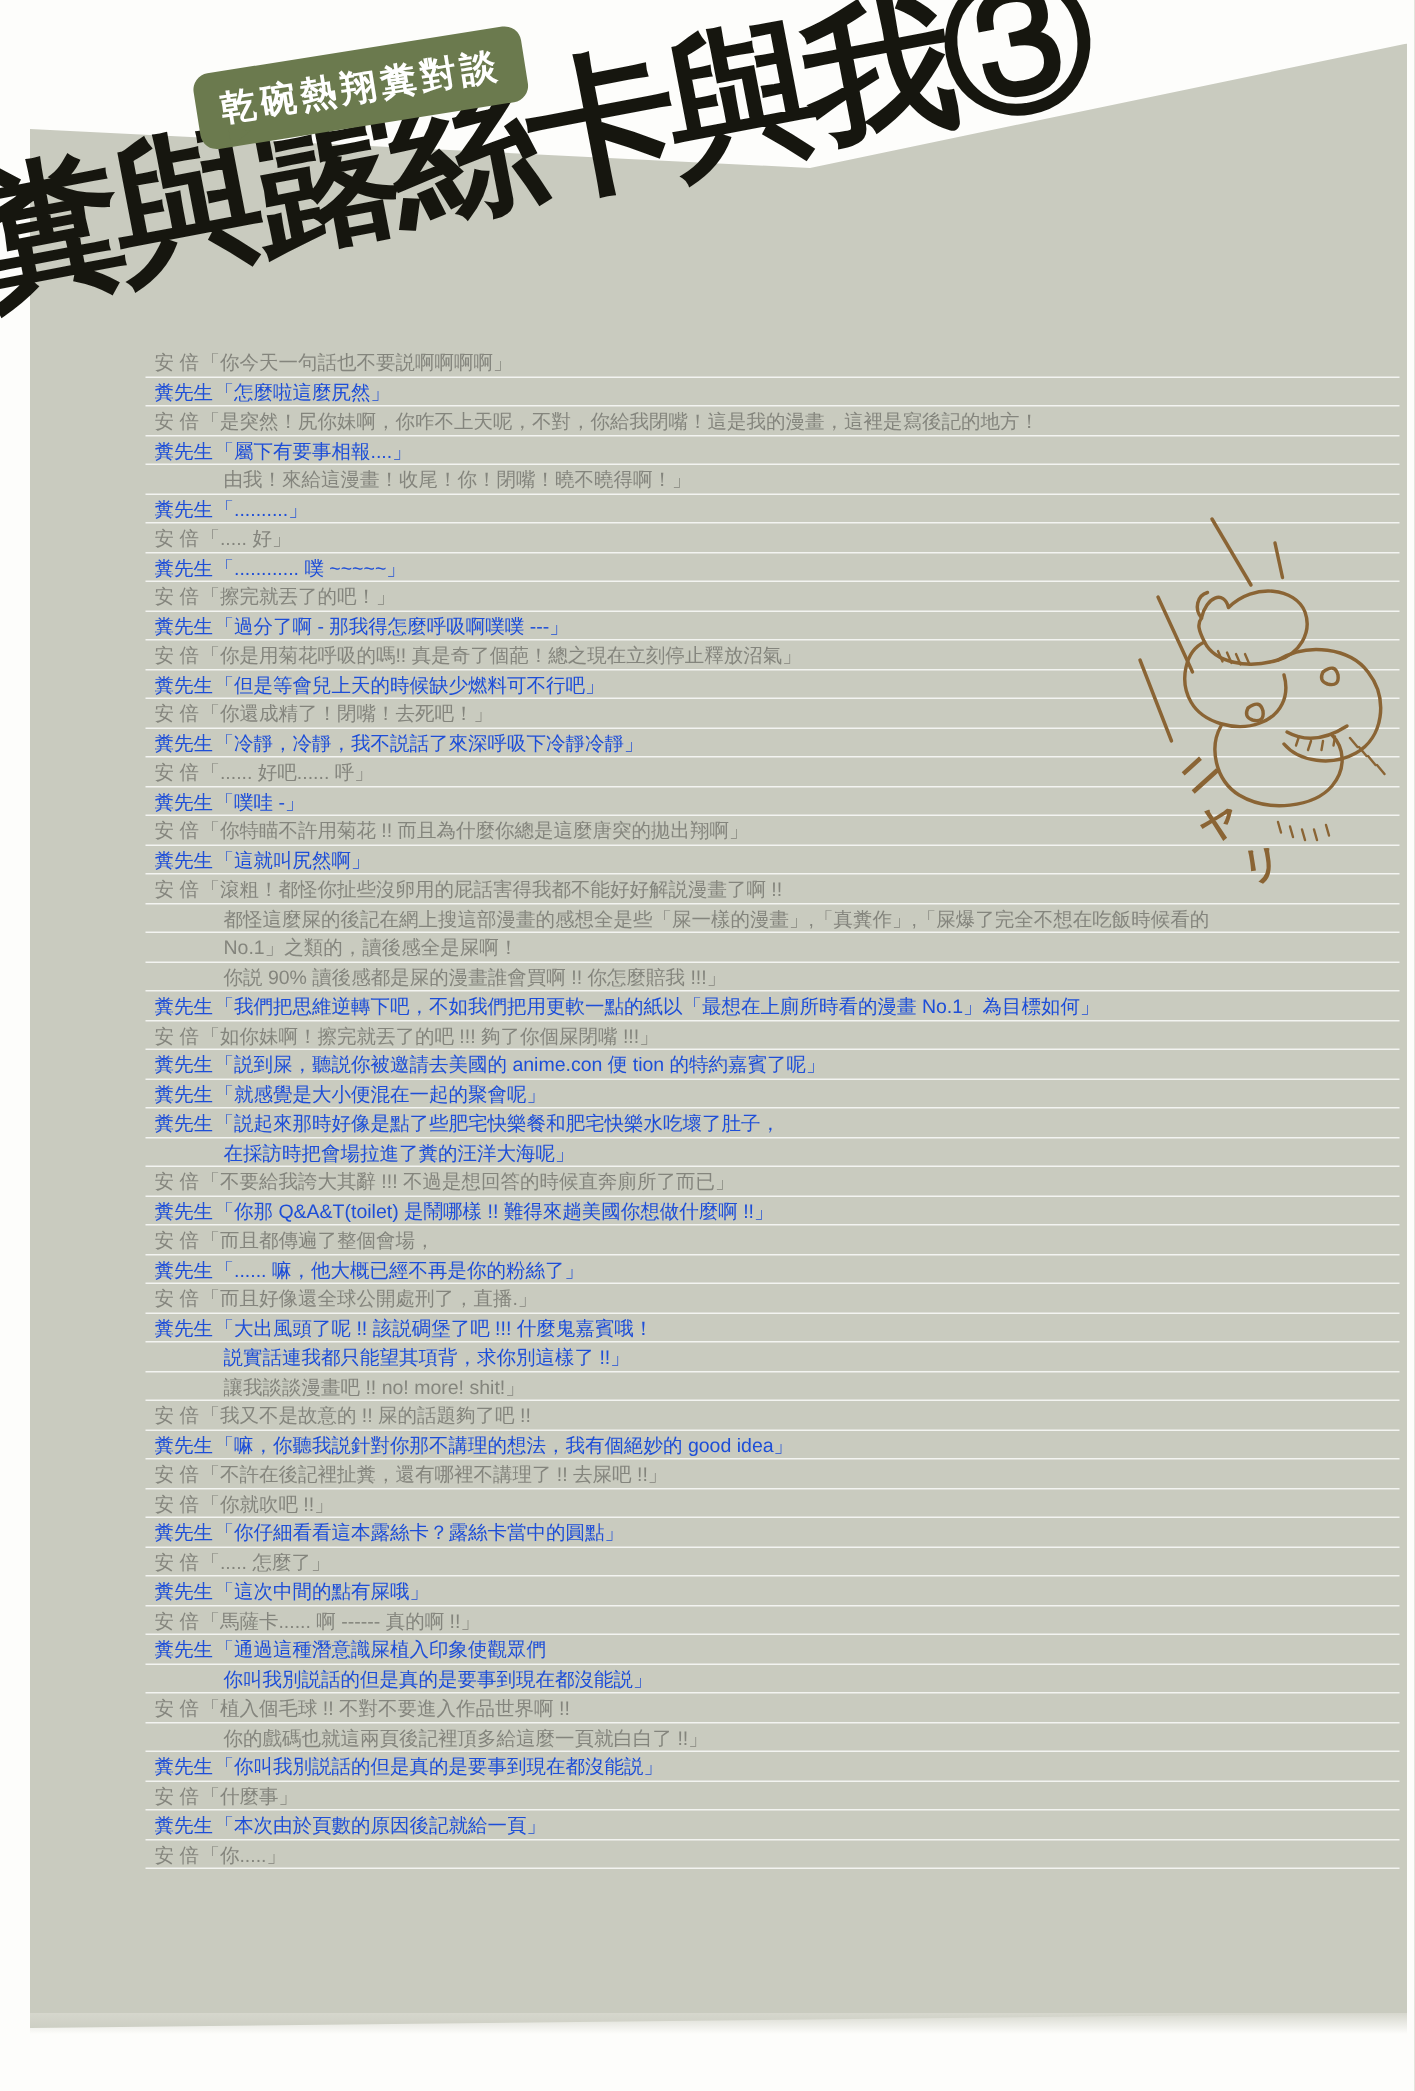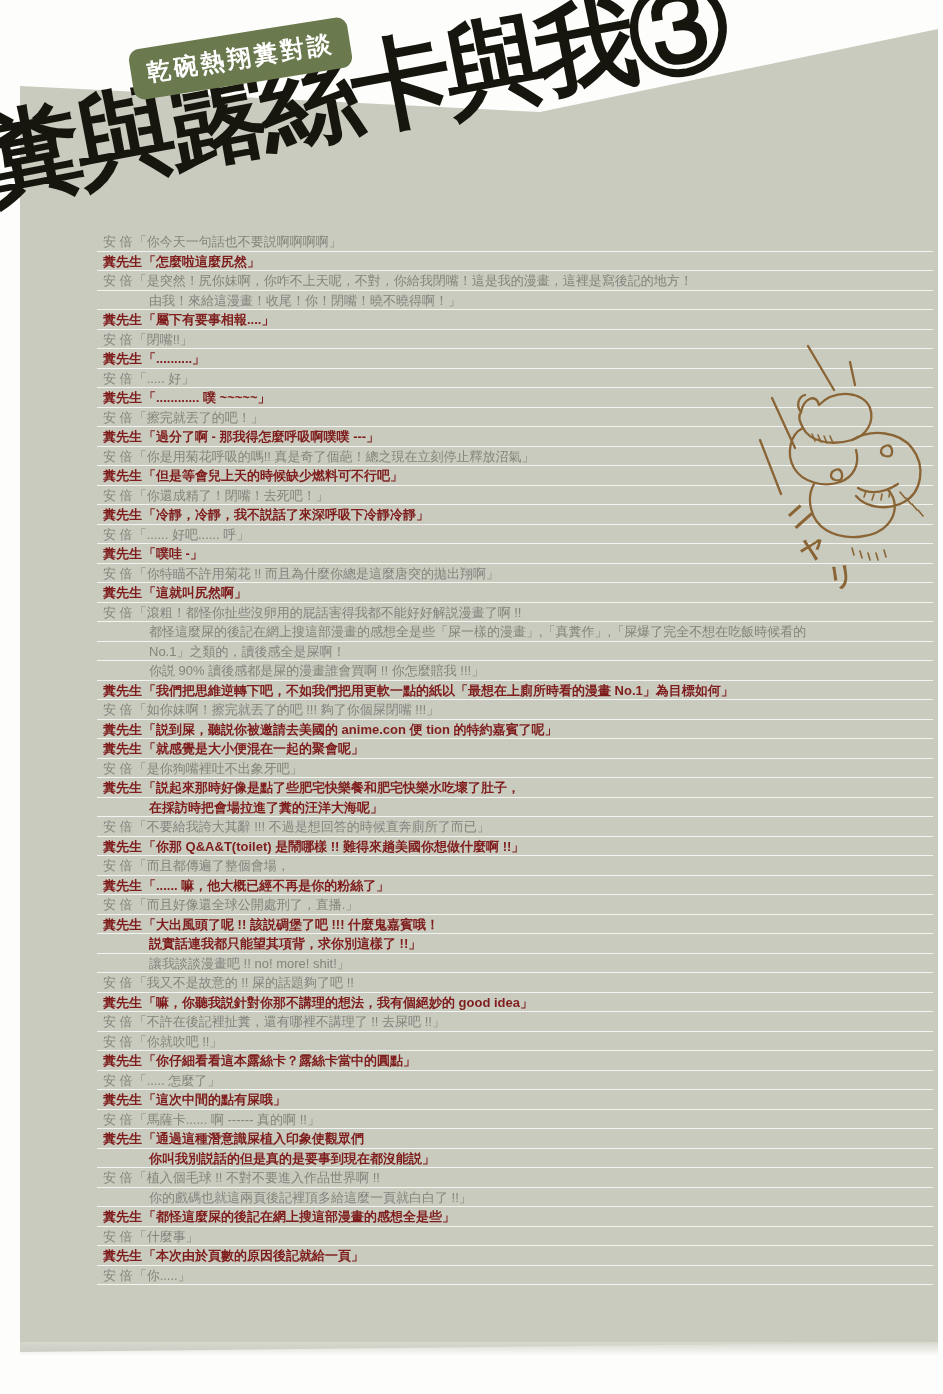--- a/index.html
+++ b/index.html
@@ -43,21 +43,21 @@
   }
   
   .rows{position:absolute;left:97px;top:232px;width:836px;z-index:1;}
   .row{
     height:19.5px;line-height:19.5px;font-size:13px;white-space:nowrap;
     border-bottom:1.6px solid rgba(255,255,255,0.78);
     padding-left:6px;box-sizing:border-box;overflow:visible;
   }
   .row .spk{margin-right:1px;text-align:right;}
   .row.abe,.row.abe_cont{color:#84857d;font-weight:400;}
-  .row.kuso,.row.kuso_cont{color:#7f1d1d;font-weight:700;}
+  .row.kuso,.row.kuso_cont{color:#1d4ed8;font-weight:400;}
   .row.abe_cont,.row.kuso_cont{padding-left:52px;}
   
   .doodle{position:absolute;left:748px;top:336px;z-index:2;}
   .doodle text{
     font-family:"Liberation Sans",sans-serif;font-weight:700;font-size:26px;
   }
 </style>
 </head>
 <body>
 
@@ -67,23 +67,22 @@
   <div class="panel-shade"></div>
 
   <div class="badge">乾碗熱翔糞對談</div>
 
   <div class="title">糞與露絲卡與我③</div>
 
   <div class="rows" id="rows">
       <div class="row abe"><span class="spk">安 倍</span><span class="txt">「你今天一句話也不要説啊啊啊啊」</span></div>
       <div class="row kuso"><span class="spk">糞先生</span><span class="txt">「怎麼啦這麼尻然」</span></div>
       <div class="row abe"><span class="spk">安 倍</span><span class="txt">「是突然！尻你妹啊，你咋不上天呢，不對，你給我閉嘴！這是我的漫畫，這裡是寫後記的地方！</span></div>
+      <div class="row kuso"><span class="spk">糞先生</span><span class="txt">「屬下有要事相報....」</span></div>
       <div class="row abe_cont"><span class="txt">由我！來給這漫畫！收尾！你！閉嘴！曉不曉得啊！」</span></div>
-      <div class="row kuso"><span class="spk">糞先生</span><span class="txt">「屬下有要事相報....」</span></div>
-      <div class="row abe"><span class="spk">安 倍</span><span class="txt">「閉嘴!!」</span></div>
       <div class="row kuso"><span class="spk">糞先生</span><span class="txt">「..........」</span></div>
       <div class="row abe"><span class="spk">安 倍</span><span class="txt">「..... 好」</span></div>
       <div class="row kuso"><span class="spk">糞先生</span><span class="txt">「............ 噗 ~~~~~」</span></div>
       <div class="row abe"><span class="spk">安 倍</span><span class="txt">「擦完就丟了的吧！」</span></div>
       <div class="row kuso"><span class="spk">糞先生</span><span class="txt">「過分了啊 - 那我得怎麼呼吸啊噗噗 ---」</span></div>
       <div class="row abe"><span class="spk">安 倍</span><span class="txt">「你是用菊花呼吸的嗎!! 真是奇了個葩！總之現在立刻停止釋放沼氣」</span></div>
       <div class="row kuso"><span class="spk">糞先生</span><span class="txt">「但是等會兒上天的時候缺少燃料可不行吧」</span></div>
       <div class="row abe"><span class="spk">安 倍</span><span class="txt">「你還成精了！閉嘴！去死吧！」</span></div>
       <div class="row kuso"><span class="spk">糞先生</span><span class="txt">「冷靜，冷靜，我不説話了來深呼吸下冷靜冷靜」</span></div>
       <div class="row abe"><span class="spk">安 倍</span><span class="txt">「...... 好吧...... 呼」</span></div>
@@ -91,21 +90,20 @@
       <div class="row abe"><span class="spk">安 倍</span><span class="txt">「你特瞄不許用菊花 !! 而且為什麼你總是這麼唐突的拋出翔啊」</span></div>
       <div class="row kuso"><span class="spk">糞先生</span><span class="txt">「這就叫尻然啊」</span></div>
       <div class="row abe"><span class="spk">安 倍</span><span class="txt">「滾粗！都怪你扯些沒卵用的屁話害得我都不能好好解説漫畫了啊 !!</span></div>
       <div class="row abe_cont"><span class="txt">都怪這麼屎的後記在網上搜這部漫畫的感想全是些「屎一樣的漫畫」,「真糞作」,「屎爆了完全不想在吃飯時候看的</span></div>
       <div class="row abe_cont"><span class="txt">No.1」之類的，讀後感全是屎啊！</span></div>
       <div class="row abe_cont"><span class="txt">你説 90% 讀後感都是屎的漫畫誰會買啊 !! 你怎麼賠我 !!!」</span></div>
       <div class="row kuso"><span class="spk">糞先生</span><span class="txt">「我們把思維逆轉下吧，不如我們把用更軟一點的紙以「最想在上廁所時看的漫畫 No.1」為目標如何」</span></div>
       <div class="row abe"><span class="spk">安 倍</span><span class="txt">「如你妹啊！擦完就丟了的吧 !!! 夠了你個屎閉嘴 !!!」</span></div>
       <div class="row kuso"><span class="spk">糞先生</span><span class="txt">「説到屎，聽説你被邀請去美國的 anime.con 便 tion 的特約嘉賓了呢」</span></div>
       <div class="row kuso"><span class="spk">糞先生</span><span class="txt">「就感覺是大小便混在一起的聚會呢」</span></div>
-      <div class="row abe"><span class="spk">安 倍</span><span class="txt">「是你狗嘴裡吐不出象牙吧」</span></div>
       <div class="row kuso"><span class="spk">糞先生</span><span class="txt">「説起來那時好像是點了些肥宅快樂餐和肥宅快樂水吃壞了肚子，</span></div>
       <div class="row kuso_cont"><span class="txt">在採訪時把會場拉進了糞的汪洋大海呢」</span></div>
       <div class="row abe"><span class="spk">安 倍</span><span class="txt">「不要給我誇大其辭 !!! 不過是想回答的時候直奔廁所了而已」</span></div>
       <div class="row kuso"><span class="spk">糞先生</span><span class="txt">「你那 Q&amp;A&amp;T(toilet) 是鬧哪樣 !! 難得來趟美國你想做什麼啊 !!」</span></div>
       <div class="row abe"><span class="spk">安 倍</span><span class="txt">「而且都傳遍了整個會場，</span></div>
       <div class="row kuso"><span class="spk">糞先生</span><span class="txt">「...... 嘛，他大概已經不再是你的粉絲了」</span></div>
       <div class="row abe"><span class="spk">安 倍</span><span class="txt">「而且好像還全球公開處刑了，直播.」</span></div>
       <div class="row kuso"><span class="spk">糞先生</span><span class="txt">「大出風頭了呢 !! 該説碉堡了吧 !!! 什麼鬼嘉賓哦！</span></div>
       <div class="row kuso_cont"><span class="txt">説實話連我都只能望其項背，求你別這樣了 !!」</span></div>
       <div class="row abe_cont"><span class="txt">讓我談談漫畫吧 !! no! more! shit!」</span></div>
@@ -114,21 +112,21 @@
       <div class="row abe"><span class="spk">安 倍</span><span class="txt">「不許在後記裡扯糞，還有哪裡不講理了 !! 去屎吧 !!」</span></div>
       <div class="row abe"><span class="spk">安 倍</span><span class="txt">「你就吹吧 !!」</span></div>
       <div class="row kuso"><span class="spk">糞先生</span><span class="txt">「你仔細看看這本露絲卡？露絲卡當中的圓點」</span></div>
       <div class="row abe"><span class="spk">安 倍</span><span class="txt">「..... 怎麼了」</span></div>
       <div class="row kuso"><span class="spk">糞先生</span><span class="txt">「這次中間的點有屎哦」</span></div>
       <div class="row abe"><span class="spk">安 倍</span><span class="txt">「馬薩卡...... 啊 ------ 真的啊 !!」</span></div>
       <div class="row kuso"><span class="spk">糞先生</span><span class="txt">「通過這種潛意識屎植入印象使觀眾們</span></div>
       <div class="row kuso_cont"><span class="txt">你叫我別説話的但是真的是要事到現在都沒能説」</span></div>
       <div class="row abe"><span class="spk">安 倍</span><span class="txt">「植入個毛球 !! 不對不要進入作品世界啊 !!</span></div>
       <div class="row abe_cont"><span class="txt">你的戲碼也就這兩頁後記裡頂多給這麼一頁就白白了 !!」</span></div>
-      <div class="row kuso"><span class="spk">糞先生</span><span class="txt">「都怪這麼屎的後記在網上搜這部漫畫的感想全是些」</span></div>
+      <div class="row kuso"><span class="spk">糞先生</span><span class="txt">「你叫我別説話的但是真的是要事到現在都沒能説」</span></div>
       <div class="row abe"><span class="spk">安 倍</span><span class="txt">「什麼事」</span></div>
       <div class="row kuso"><span class="spk">糞先生</span><span class="txt">「本次由於頁數的原因後記就給一頁」</span></div>
       <div class="row abe"><span class="spk">安 倍</span><span class="txt">「你.....」</span></div>
     </div>
 
   <svg class="doodle" width="192" height="268" viewBox="0 0 192 268">
     <g stroke="#8a6434" stroke-width="2.3" fill="none" stroke-linecap="round" stroke-linejoin="round">
 
       <path d="M60,10 L86,54"></path>
       <path d="M102,26 L107,49"></path>

